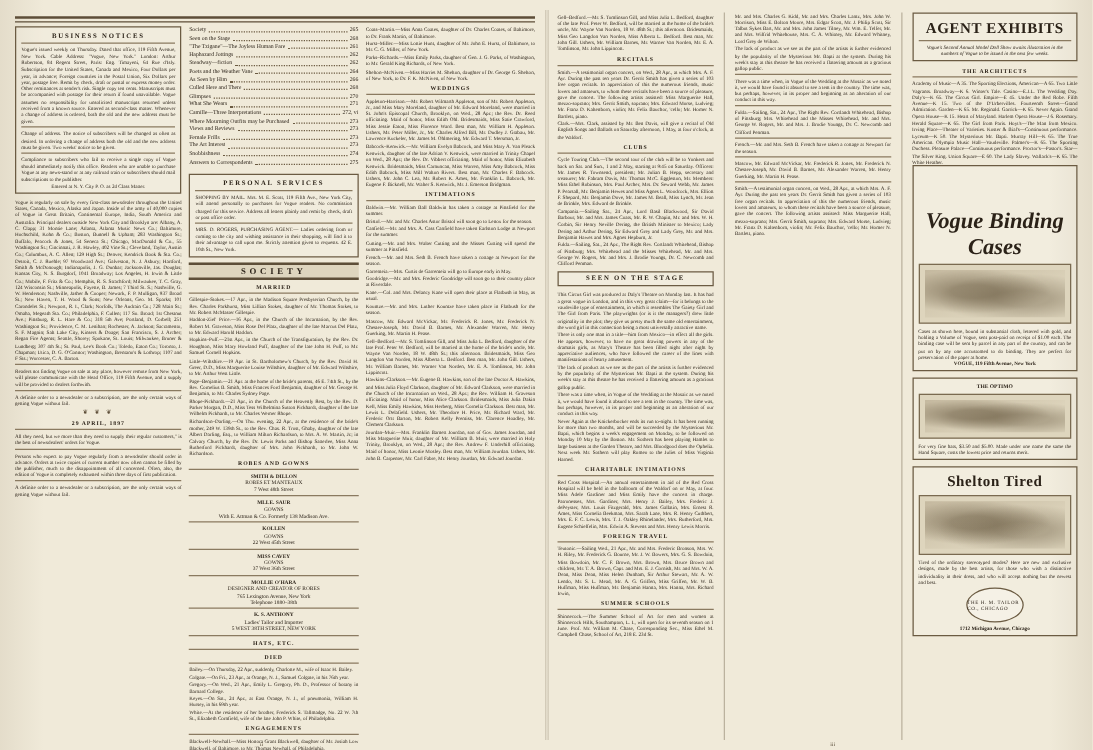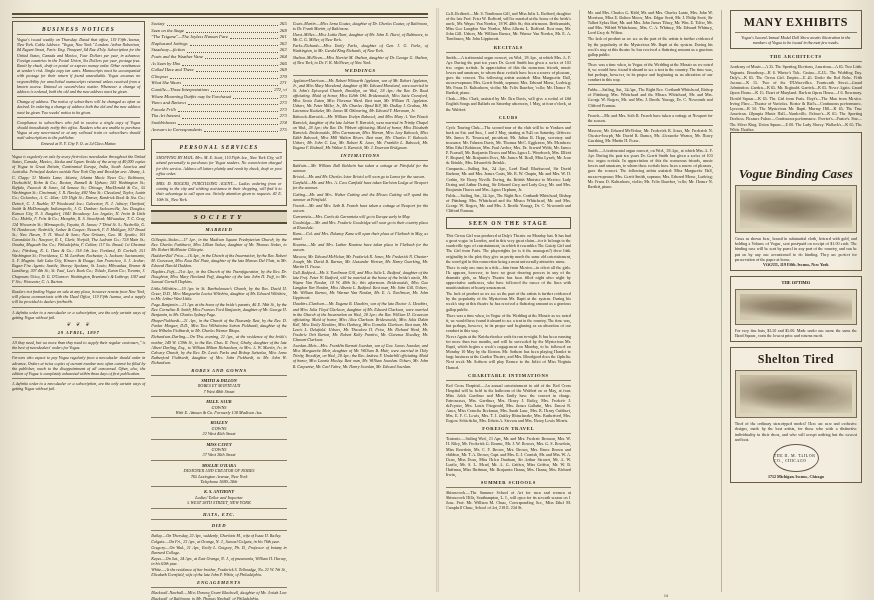--- a/index.html
+++ b/index.html
@@ -22,21 +22,21 @@
   }
   .gutter{
     position:absolute;left:436px;top:8px;bottom:8px;width:3px;
     background:linear-gradient(90deg,rgba(90,75,50,.25),rgba(90,75,50,.05),rgba(90,75,50,.25));
   }
   .cols{
     display:flex;
     height:582px;
     gap:0;
   }
-  .leftpage{width:424px;padding-right:8px;box-sizing:border-box;font-style:italic;}
+  .leftpage{width:424px;padding-right:8px;box-sizing:border-box;}
   .rightpage{width:426px;padding-left:10px;box-sizing:border-box;}
 
   
   .tiny{font-size:4.1px;line-height:5.2px;text-align:justify;}
   .center{text-align:center;}
   .rule-thin{border:0;border-top:.5px solid #8a7a60;margin:2px 0;}
   .dbl{border:0;border-top:2px solid #5d4e38;border-bottom:.5px solid #5d4e38;height:2px;margin:3px 0;}
 
   
   .masthead{
@@ -85,21 +85,21 @@
 
   
   .adbox{
     border:1px solid #6b5b42;padding:3px 4px;margin-bottom:5px;
     background:rgba(255,255,255,.14);
   }
   .ad-title{
     text-align:center;font-family:"Liberation Serif",serif;
     font-size:12px;font-weight:bold;letter-spacing:.5px;margin:1px 0 2px 0;
   }
-  .ad-title.script{font-style:italic;font-size:13px;letter-spacing:0;margin-top:30px;}
+  .ad-title.script{font-style:italic;font-size:18px;letter-spacing:0;margin-top:30px;}
   .ad-sub{text-align:center;font-size:4.4px;line-height:5.6px;font-variant:small-caps;}
   .figbox{
     border:1px solid #7a6a50;background:#ded5bd;
     height:46px;margin:3px 0;position:relative;overflow:hidden;
   }
   .figbox.small{height:34px;}
   .figbox::after{
     content:"";position:absolute;inset:4px;
     background:
       radial-gradient(ellipse at 35% 45%, rgba(90,75,50,.45) 0 18%, rgba(0,0,0,0) 60%),
@@ -424,21 +424,21 @@
           <div class="entry">Mascow, Mr. Edward McVickar, Mr. Frederick R. Jones, Mr. Frederick N. Chester-Joseph, Mr. David B. Barnes, Mr. Alexander Warren, Mr. Henry Guerking, Mr. Martin H. Pease.</div>
           <hr class="rule-thin">
           <div class="entry">Smith.—A testimonial organ concert, on Wed., 28 Apr., at which Mrs. A. F. Ayr. During the past ten years Dr. Gerrit Smith has given a series of 103 free organ recitals. In appreciation of this the numerous friends, music lovers and amateurs, to whom these recitals have been a source of pleasure, gave the concert. The following artists assisted: Miss Marguerite Hall, mezzo-soprano; Mrs. Gerrit Smith, soprano; Mrs. Edward Morse, Ludvieg; Mr. Franz D. Kaltenborn, violin; Mr. Felix Bauchor, 'cello; Mr. Homer N. Bartlett, piano.</div>
         </div>
 
         <div class="vert-rule"></div>
 
         <div class="rcol wide">
 
           <div class="adbox">
-            <div class="ad-title">MANY EXHIBITS</div>
+            <div class="ad-title">AGENT EXHIBITS</div>
             <hr class="rule-thin">
             <div class="tiny center i">Vogue's Second Annual Model Doll Show awaits illustration in the numbers of Vogue to be issued in the next few weeks.</div>
           </div>
 
           <div>
             <div class="sub-hd">THE ARCHITECTS</div>
             <hr class="rule-thin">
             <div class="tiny">Academy of Music—A 35. The Sporting Elections, American—A 65. Two Little Vagrants. Broadway—K 6. Winter's Tale. Casino—E.J.L. The Wedding Day. Daly's—K 65. The Circus Girl. Empire—E 45. Under the Red Robe. Fifth Avenue—K 15. Two of the D'Urbervilles. Fourteenth Street—Grand Admiration. Garden—K 65. Mr. Reginald. Garrick—K 65. Never Again. Grand Opera House—K 15. Heart of Maryland. Harlem Opera House—J 6. Rosemary. Herald Square—K 65. The Girl from Paris. Hoyt's—The Man from Mexico. Irving Place—Theater of Varieties. Koster &amp; Bial's—Continuous performance. Lyceum—K 50. The Mysterious Mr. Bapti. Murray Hill—K 65. The True American. Olympia Music Hall—Vaudeville. Palmer's—K 65. The Sporting Duchess. Pleasure Palace—Continuous performance. Proctor's—Pastor's. Star—The Silver King. Union Square—E 60. The Lady Slavey. Wallack's—K 65. The White Heather.</div>
           </div>
 

